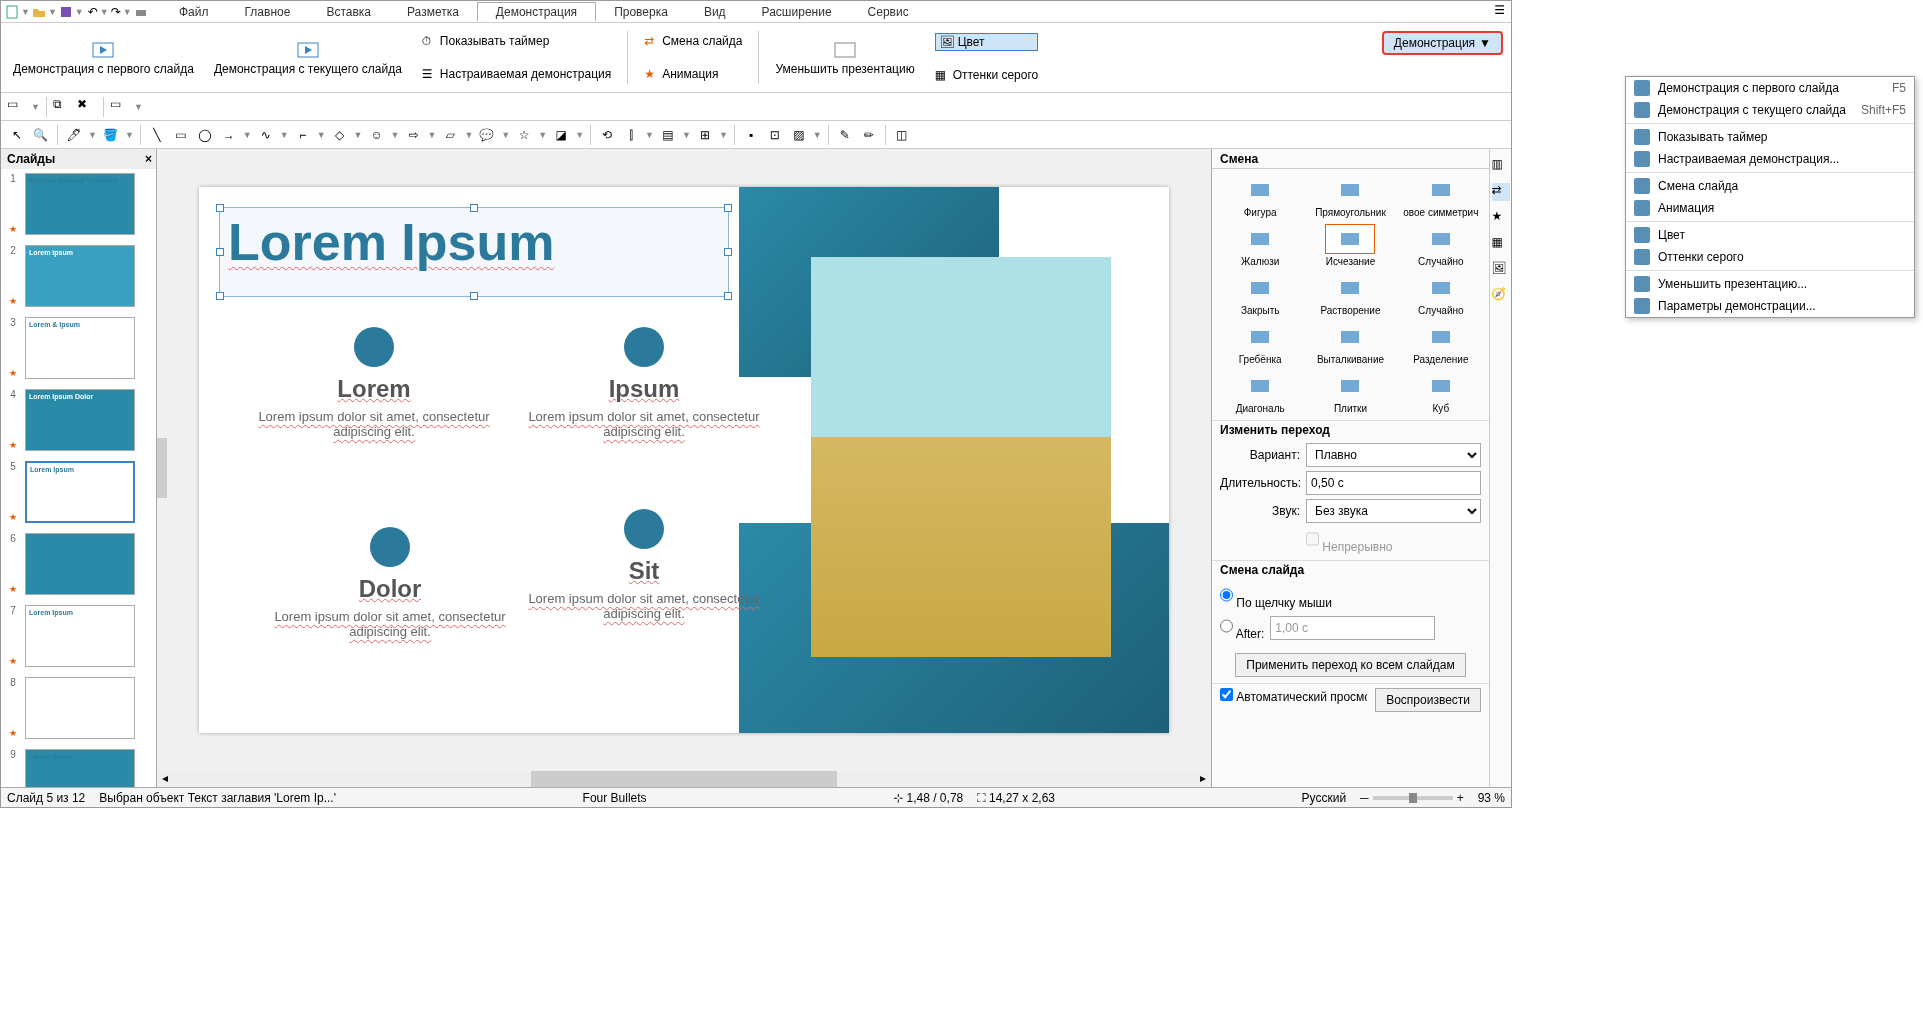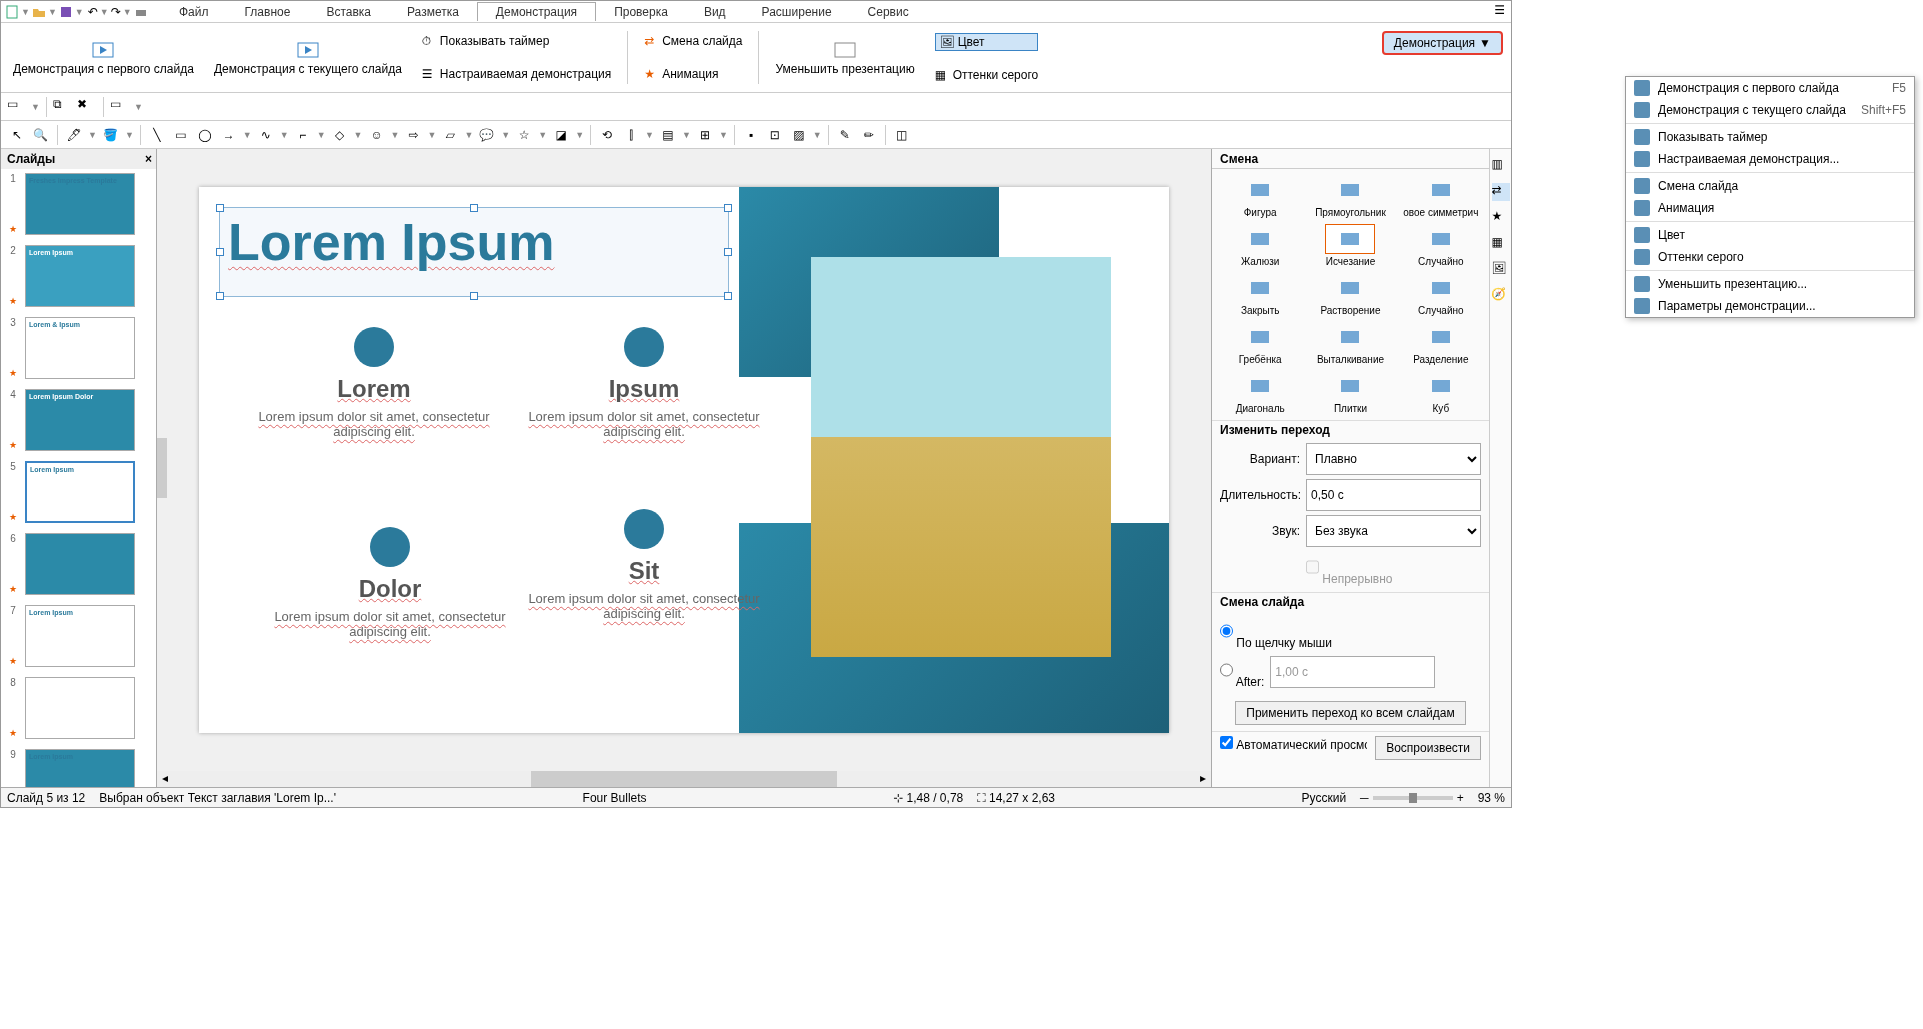--- a/index.html
+++ b/index.html
@@ -64,21 +64,21 @@
 .rp-hdr{height:20px;font-weight:700;padding:3px 8px;border-bottom:1px solid #ccc;}
 .trans-grid{display:grid;grid-template-columns:repeat(3,1fr);gap:2px;padding:4px;overflow-y:auto;}
 .trans-item{display:flex;flex-direction:column;align-items:center;padding:2px;}
 .trans-item .tic{width:50px;height:30px;display:flex;align-items:center;justify-content:center;border:1px solid transparent;}
 .trans-item.sel .tic{border:1px solid #e85d00;background:#fff;}
 .trans-item .tlbl{font-size:10px;text-align:center;margin-top:2px;}
 .rp-sec{padding:2px 8px;border-top:1px solid #ddd;}
 .rp-sec .sectitle{font-weight:700;margin-bottom:6px;}
 .rp-row{display:flex;align-items:center;gap:6px;margin-bottom:4px;}
 .rp-row label{width:80px;text-align:right;}
-.rp-row select,.rp-row input{flex:1;height:32px;border:1px solid #aaa;padding:0 4px;background:#fff;}
+.rp-row select,.rp-row input{flex:1;height:24px;border:1px solid #aaa;padding:0 4px;background:#fff;}
 .rp-btn{display:block;margin:6px auto;padding:4px 10px;border:1px solid #aaa;background:#f0f0f0;}
 .statusbar{height:20px;border-top:1px solid #aaa;display:flex;align-items:center;padding:0 6px;gap:14px;font-size:11px;background:#f5f5f5;}
 .statusbar .sp{flex:1;}
 .collapse-handle{position:absolute;left:0;top:50%;width:10px;height:60px;background:#ccc;transform:translateY(-50%);}
 svg{display:block;}
 .ic-generic{width:16px;height:16px;background:#5a8fb5;border-radius:2px;}
 </style>
 </head>
 <body>
 

